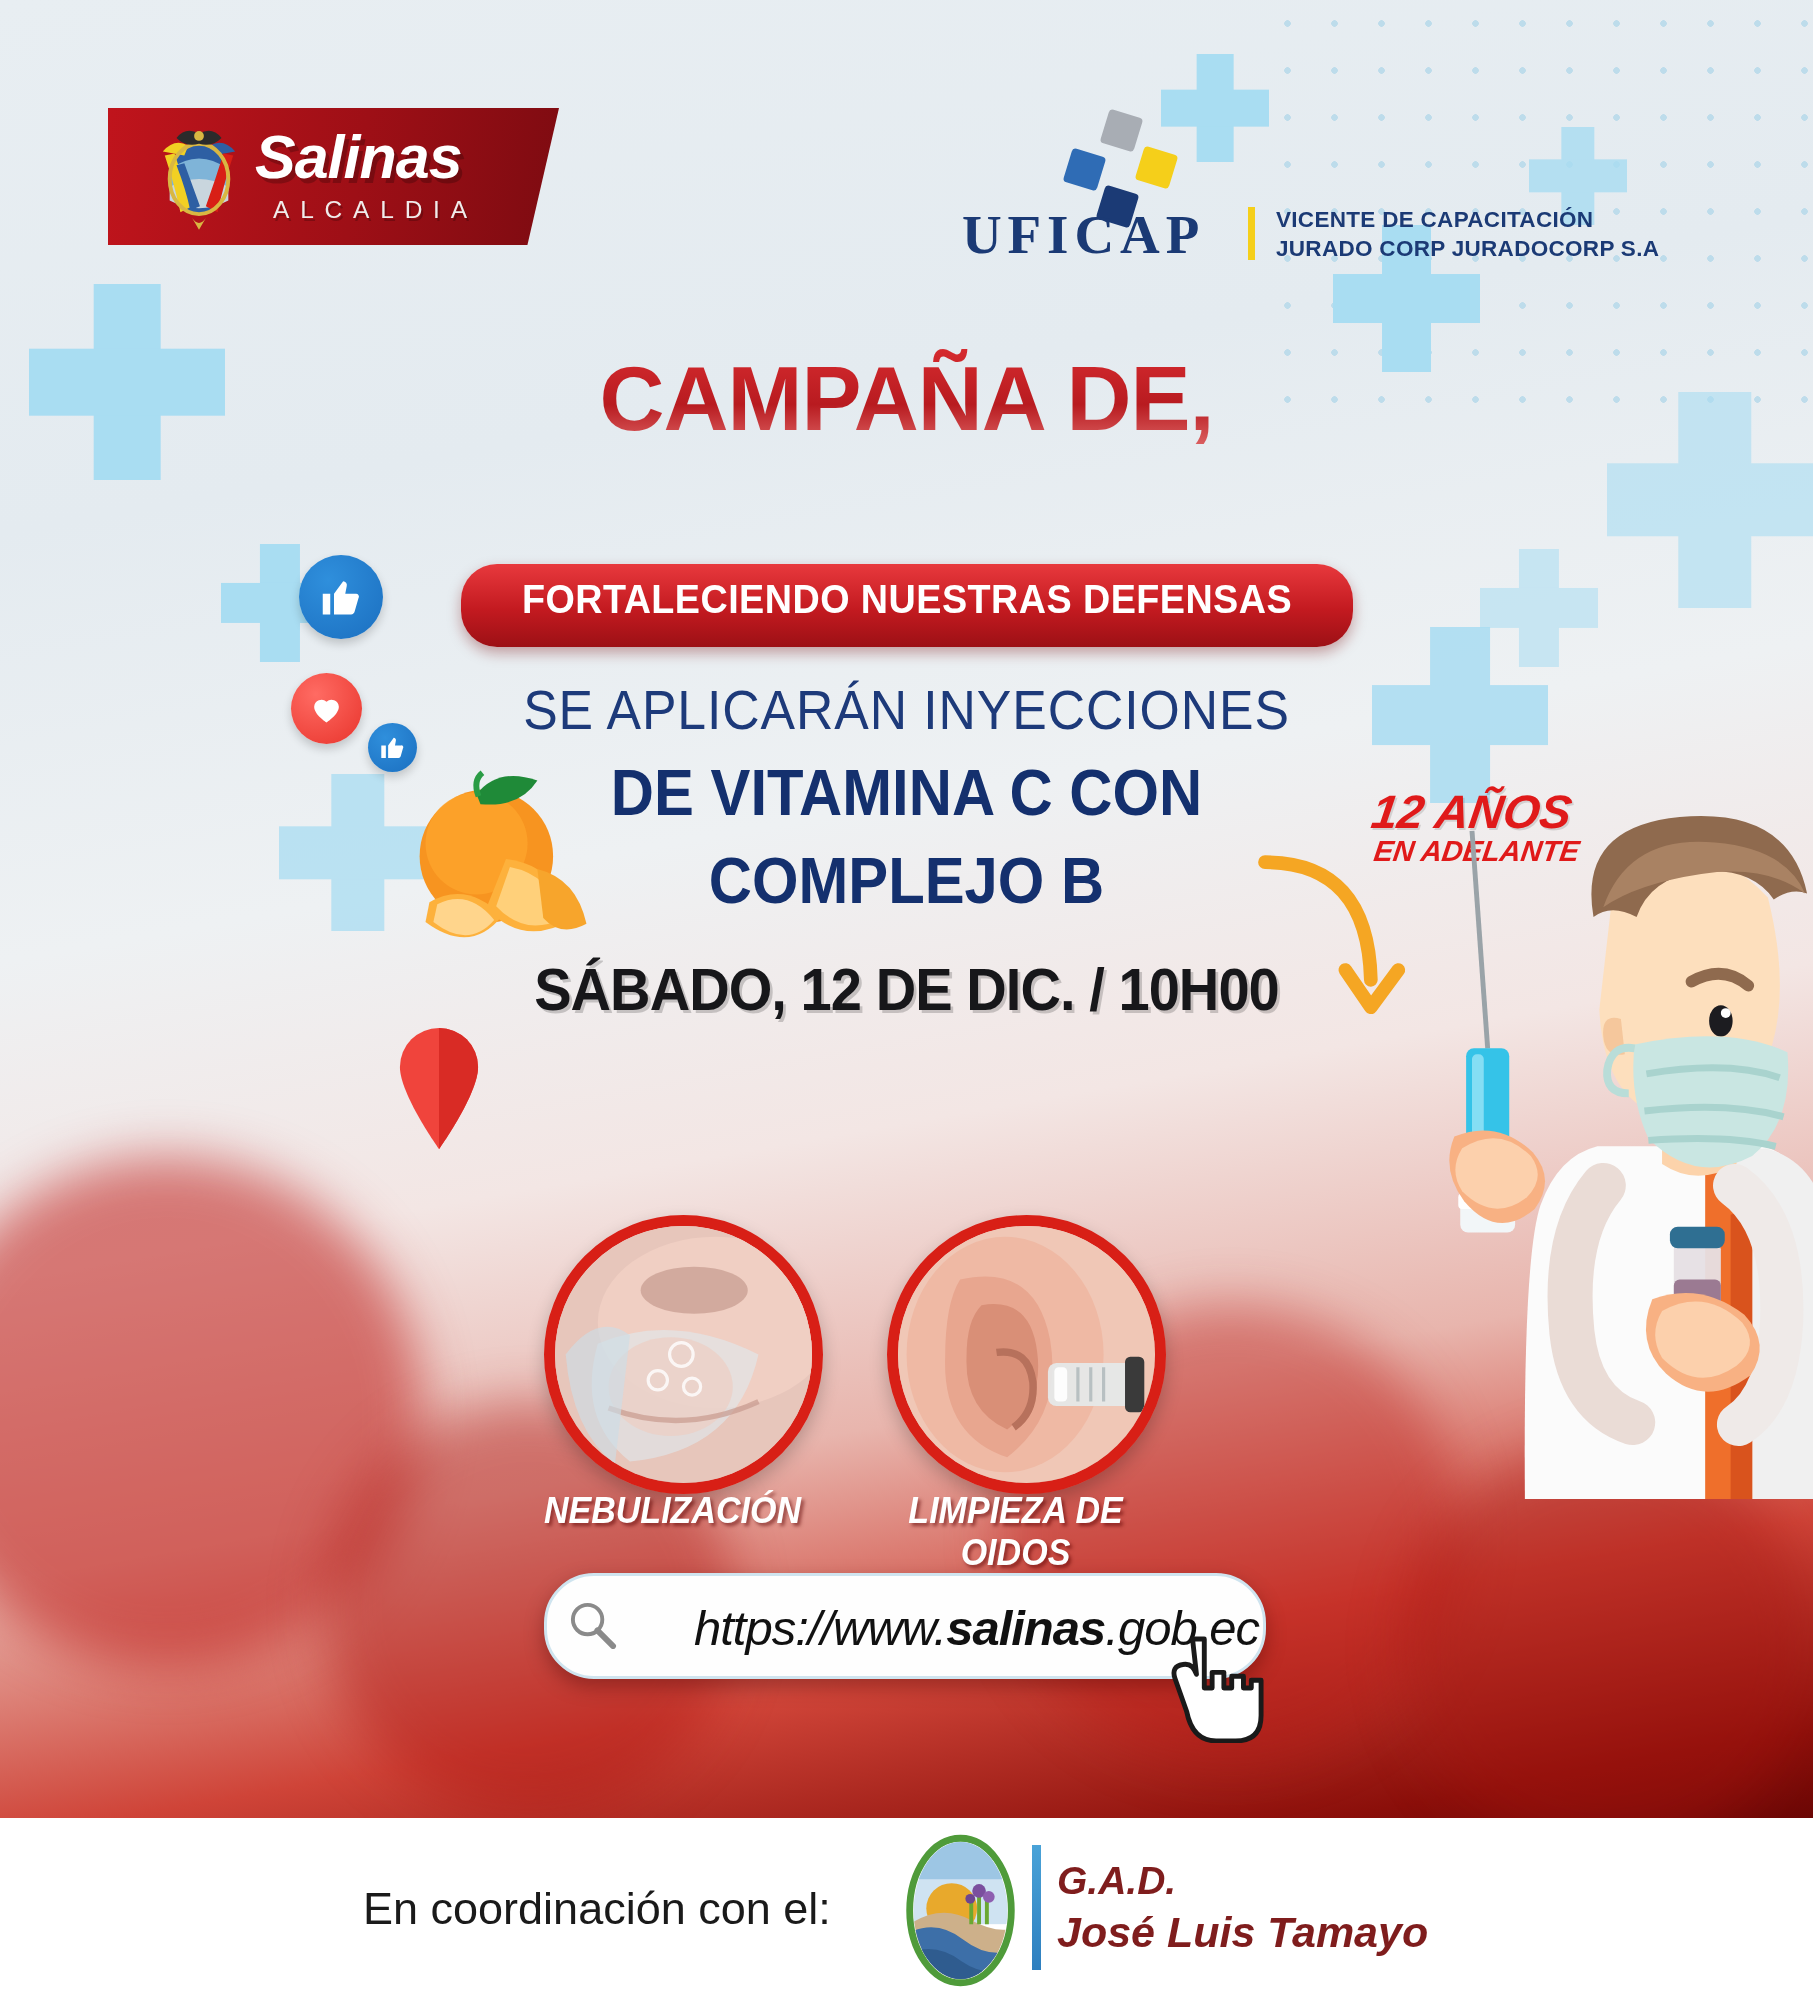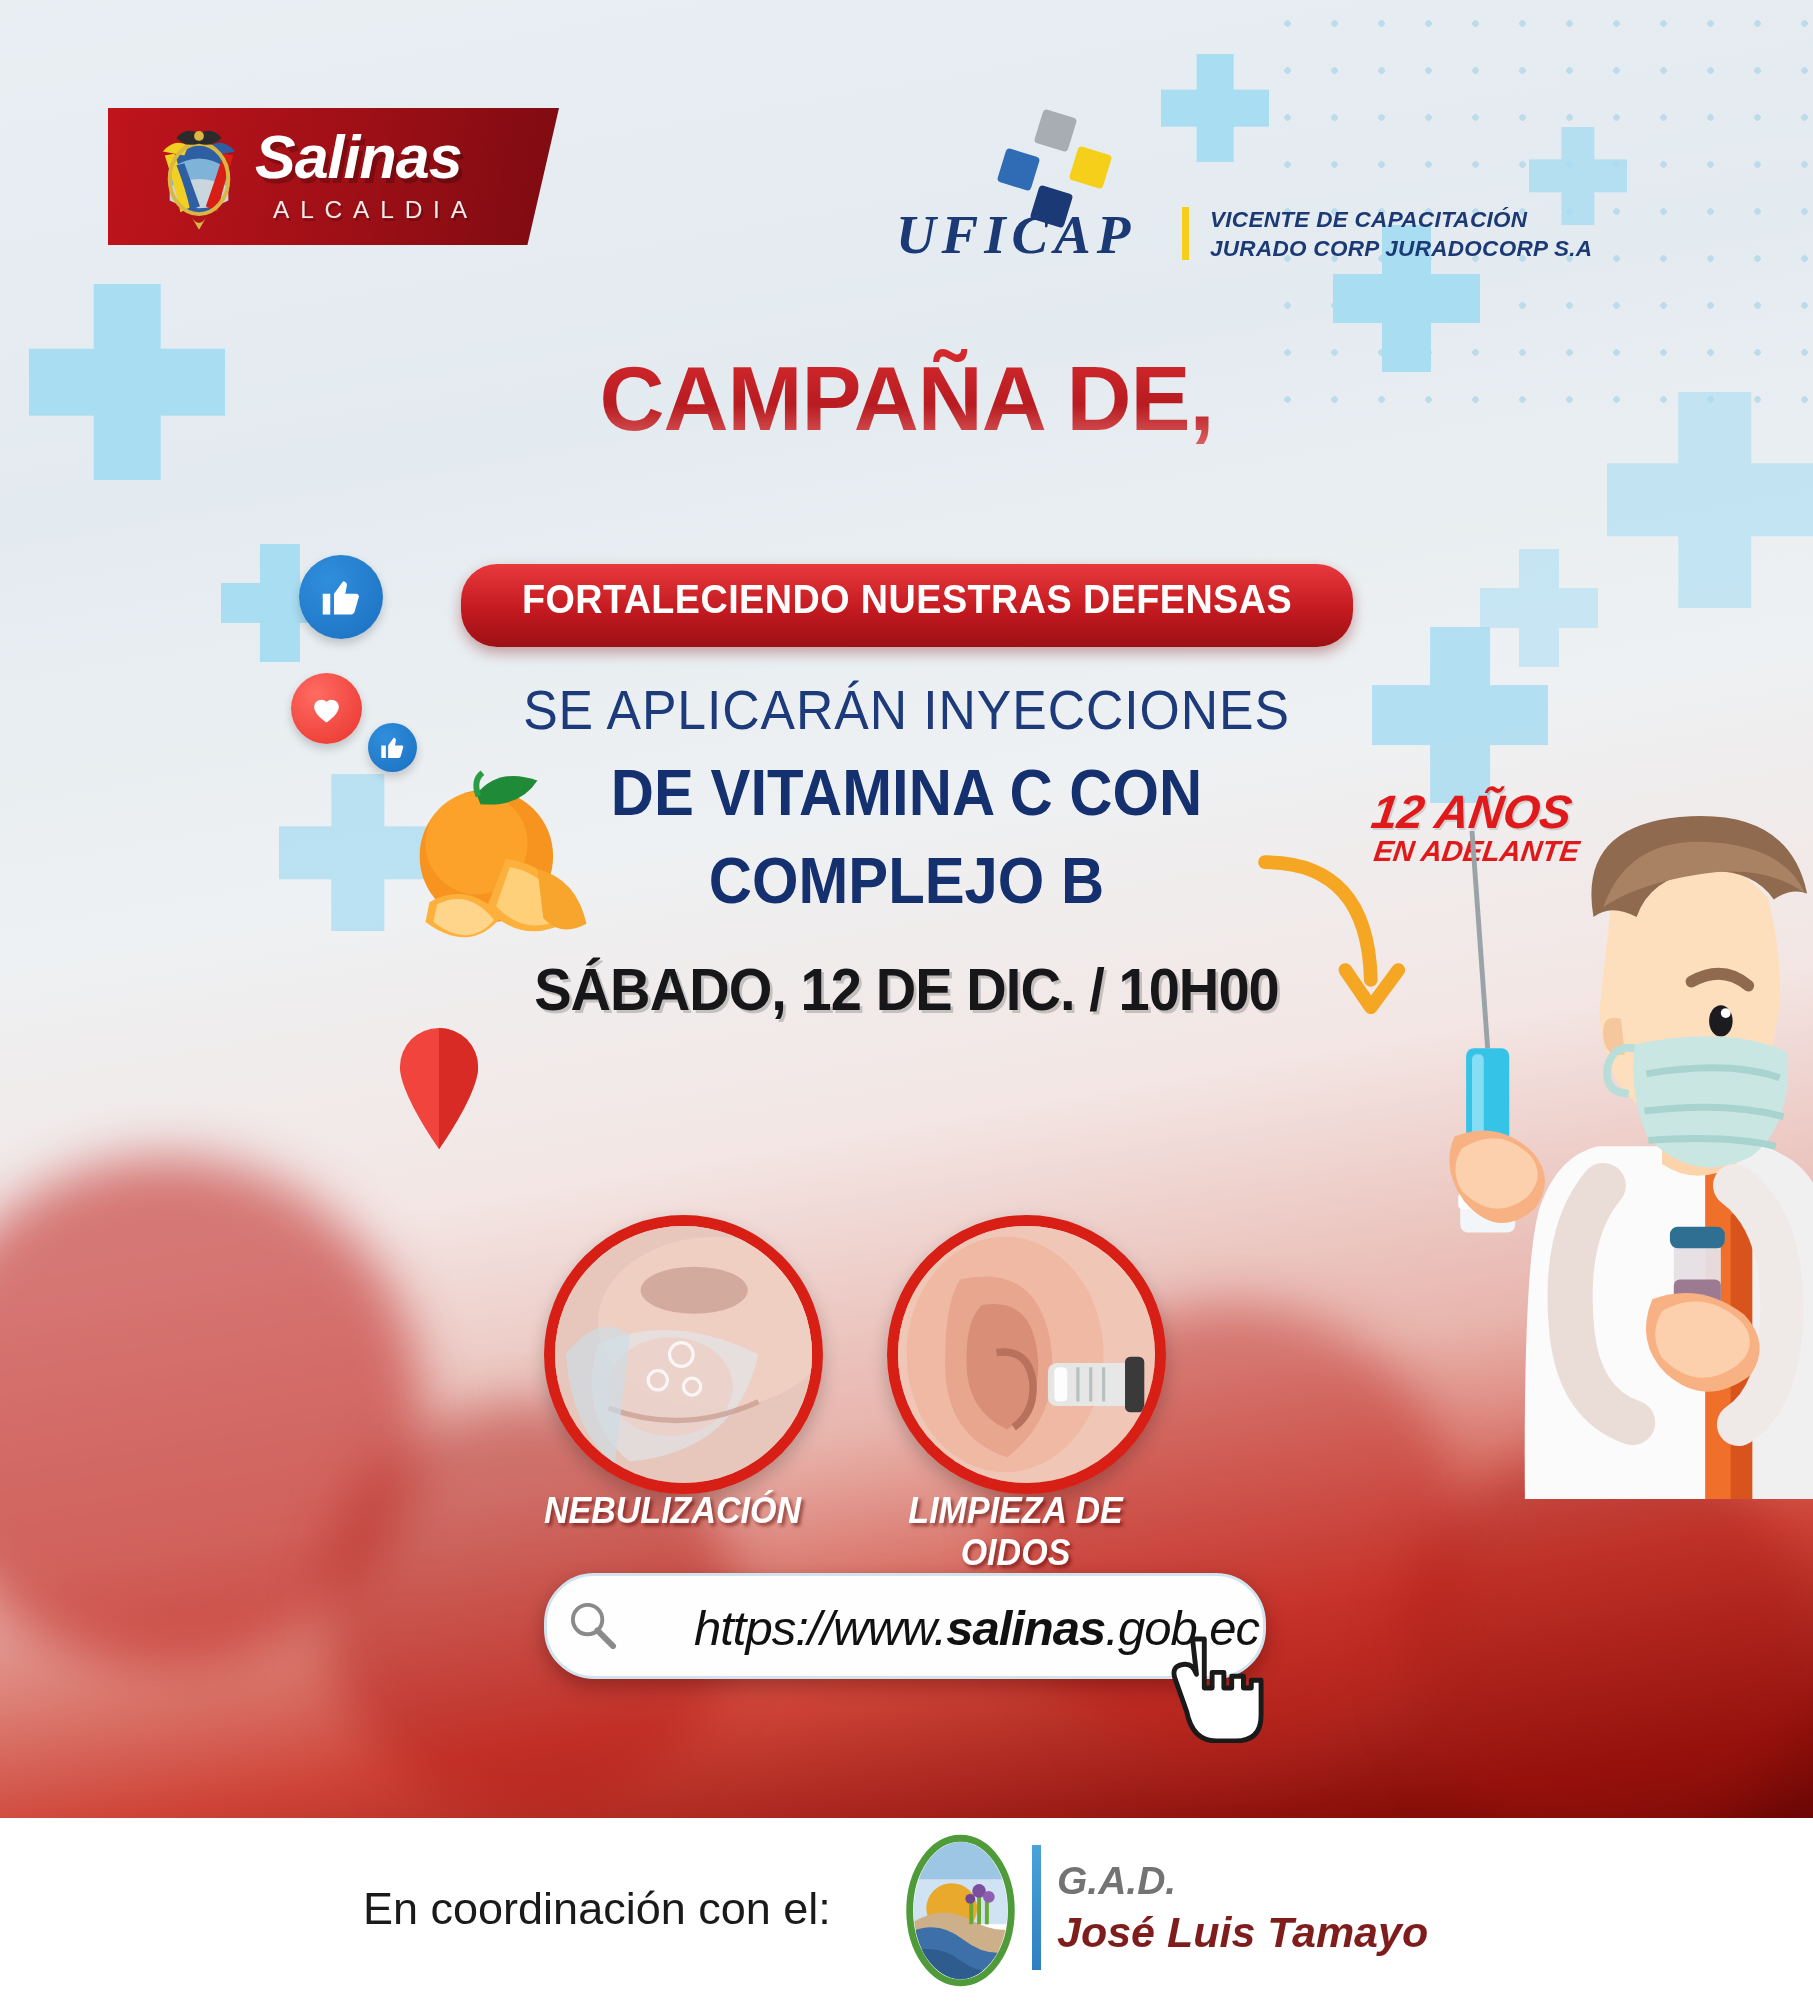--- a/index.html
+++ b/index.html
@@ -30,21 +30,21 @@
            clip-path:polygon(0 0,100% 0,93% 100%,0 100%);
            box-shadow:5.9px 7.8px 15.7px rgba(0,0,0,.30);}
   .salinas .shield{position:absolute;left:47px;top:13.7px;width:88px;height:110px;}
   .salinas .sname{position:absolute;left:147px;top:13.7px;font-style:italic;font-weight:bold;
         font-size:61px;color:#fff;letter-spacing:-1px;text-shadow:3.9px 4.9px 0 rgba(0,0,0,.22);
         font-family:"Liberation Sans",sans-serif;}
   .salinas .ssub{position:absolute;left:165px;top:88px;font-weight:normal;font-size:24.5px;
         color:#f0eceb;letter-spacing:10.8px;text-shadow:2px 2.9px 0 rgba(0,0,0,.22);}
 
   
-  .uficap{position:absolute;left:896px;top:113px;width:725px;height:147px;font-style:italic;}
+  .uficap{position:absolute;left:962px;top:113px;width:725px;height:147px;}
   .uf-diamonds{position:absolute;left:103px;top:0;width:108px;height:98px;}
   .uf-diamonds span{position:absolute;width:35px;height:35px;border-radius:3.9px;transform:rotate(17deg);}
   .uf-word{position:absolute;left:0px;top:90px;font-size:55px;letter-spacing:5.9px;color:#1b3a75;
            font-weight:bold;font-family:"Liberation Serif",serif;}
   .uf-bar{position:absolute;left:286px;top:94px;width:6.9px;height:53px;background:#f5cf1a;}
   .uf-l1{position:absolute;left:314px;top:94px;font-size:22.5px;font-weight:bold;color:#1b3a75;letter-spacing:0.3px;}
   .uf-l2{position:absolute;left:314px;top:123px;font-size:22.5px;font-weight:bold;color:#1b3a75;letter-spacing:0.3px;}
 
   
   .hl1{position:absolute;left:0;right:0;top:348px;text-align:center;font-size:90px;font-weight:bold;
@@ -107,21 +107,21 @@
   .search .url b{font-weight:bold;}
   .mag{position:absolute;left:568px;top:1600px;width:49px;height:49px;}
   .cursor{position:absolute;left:1171px;top:1635px;width:94px;height:108px;}
 
   
   .footer{position:absolute;left:0;top:1818px;width:1813px;height:189px;background:#fff;}
   .coord{position:absolute;left:363px;top:65px;font-size:45px;color:#1a1a1a;}
   .gadlogo{position:absolute;left:897px;top:13.7px;width:127px;height:157px;}
   .gadbar{position:absolute;left:1032px;top:27.4px;width:8.8px;height:125px;
           background:linear-gradient(180deg,#4aa3d8,#2e7fbf);}
-  .gad1{position:absolute;left:1057px;top:41px;font-size:39px;font-weight:bold;font-style:italic;color:#737373;}
+  .gad1{position:absolute;left:1057px;top:41px;font-size:39px;font-weight:bold;font-style:italic;color:#7f1d1d;}
   .gad2{position:absolute;left:1057px;top:90px;font-size:43px;font-weight:bold;font-style:italic;color:#7f1d1d;}
 </style>
 </head>
 <body>
 
 <div class="poster">
   <div class="board">
 
     <div class="dots"></div>
 

